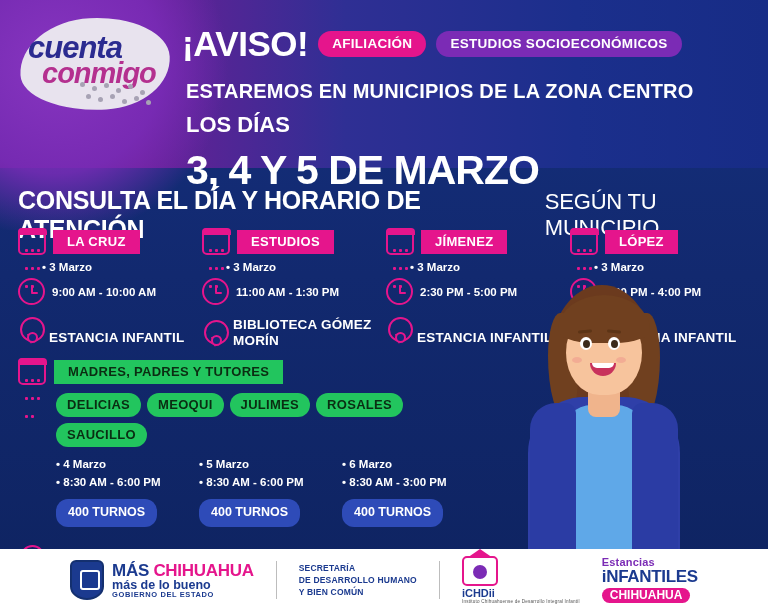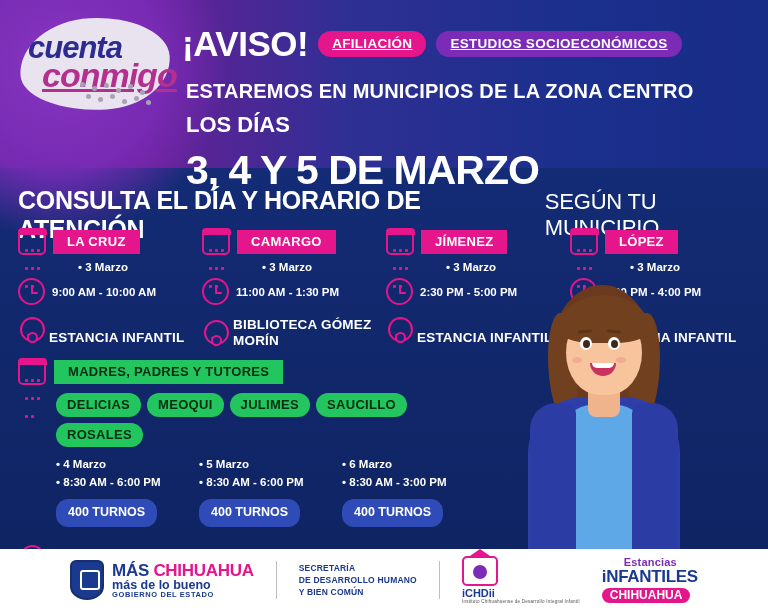--- a/index.html
+++ b/index.html
@@ -44,22 +44,22 @@
     text-align: left;
     line-height: .88;
   }
   .logo-text .l1 {
     display: block;
     font-size: 31px; font-weight: bold; letter-spacing: -1px;
     color: #2b2b90; font-style: italic;
   }
   .logo-text .l2 {
     display: block; margin-left: 14px;
-    font-size: 34px; font-weight: bold; letter-spacing: -1px;
-    color: #b4308f; font-style: italic; text-decoration: underline;
+    font-size: 29px; font-weight: bold; letter-spacing: -1px;
+    color: #b4308f; font-style: italic;
   }
   .logo-dots {
     position: absolute; left: 60px; top: 64px; width: 80px; height: 26px;
   }
   .logo-dots span {
     position: absolute; display: block;
     width: 5px; height: 5px; border-radius: 50%;
     background: #a7a2b4;
   }
 
@@ -71,21 +71,20 @@
     font-size: 35px; font-weight: bold; color: #fff;
     letter-spacing: -.5px; white-space: nowrap;
   }
   .pill {
     display: inline-block;
     border-radius: 14px;
     padding: 5px 14px 6px;
     font-size: 13.5px; font-weight: bold; letter-spacing: .3px;
     white-space: nowrap;
     color: #fff;
-    text-decoration: underline;
   }
   .pill-pink { background: #e5158c; }
   .pill-purple { background: #7b2bb5; }
 
   .subtitle {
     position: absolute; left: 186px; top: 80px;
     font-size: 20px; font-weight: bold; color: #ffffff;
     letter-spacing: .2px;
   }
   .dates-line {
@@ -118,21 +117,21 @@
   .card { width: 194px; position: relative; }
   .card-head { display: flex; align-items: center; gap: 7px; }
   .tag {
     display: inline-block;
     background: #e5158c; color: #fff;
     font-size: 13px; font-weight: bold; letter-spacing: .3px;
     padding: 4px 14px 5px; border-radius: 0;
   }
   .tag-green { background: #22c55e; color: #0b2d12; }
   .card-body {
-    margin-left: 60px; margin-top: 4px;
+    margin-left: 24px; margin-top: 4px;
     color: #fff; font-size: 11.5px; font-weight: bold; line-height: 1.5;
   }
   .card-body div::before { content: "• "; }
   .place {
     display: flex; align-items: flex-end; gap: 7px;
     margin-top: 12px; margin-left: 2px;
   }
   .place-text {
     color: #fff; font-size: 13.5px; font-weight: bold; letter-spacing: .2px;
     line-height: 1.15; max-width: 150px;
@@ -313,21 +312,21 @@
     border-left: 13px solid transparent; border-right: 13px solid transparent;
     border-bottom: 9px solid #e5158c;
   }
   .ichdii-house::after {
     content: ""; position: absolute; left: 9px; top: 7px; width: 14px; height: 14px;
     border-radius: 50%; background: #7b2bb5;
   }
   .ichdii-label { font-size: 11px; font-weight: bold; color: #1b3a8f; margin-top: 1px; }
   .ichdii-sub { font-size: 4.6px; color: #555; letter-spacing: .2px; }
   .estancias { line-height: 1.05; text-align: left; }
-  .estancias .e1 { font-size: 11px; font-weight: bold; color: #7b2bb5; letter-spacing: .2px; margin-left: 22px; }
+  .estancias .e1 { font-size: 11px; font-weight: bold; color: #7b2bb5; letter-spacing: .2px; }
   .estancias .e2 { font-size: 17px; font-weight: bold; color: #1b3a8f; letter-spacing: -.3px; }
   .estancias .e3 {
     display: inline-block; background: #e5158c; color: #fff;
     font-size: 12px; font-weight: bold; padding: 1px 8px 2px;
     border-radius: 9px; margin-top: 2px;
   }
 </style>
 </head>
 <body>
 
@@ -399,21 +398,21 @@
           </span>
         <span class="place-text">ESTANCIA INFANTIL</span>
       </div>
     </div>
 
     <div class="card">
       <div class="card-head">
         <span class="ico cal">
             <span class="dots"><i></i><i></i><i></i><i></i><i></i><i></i><i></i><i></i></span>
           </span>
-        <span class="tag">CAMARGO</span>
+        <span class="tag">ESTUDIOS</span>
       </div>
       <div class="card-body">
         <div>3 Marzo</div>
       </div>
       <div class="card-head" style="margin-top:2px">
         <span class="ico clock"></span>
         <span style="color:#fff;font-size:11.5px;font-weight:bold">11:00 AM - 1:30 PM</span>
       </div>
       <div class="place">
         <span class="ico pin">
@@ -474,22 +473,22 @@
       <span class="ico cal">
           <span class="dots"><i></i><i></i><i></i><i></i><i></i><i></i><i></i><i></i></span>
         </span>
       <span class="tag tag-green">MADRES, PADRES Y TUTORES</span>
     </div>
 
     <div class="tag-group">
       <span class="tag-green-sm">DELICIAS</span>
       <span class="tag-green-sm">MEOQUI</span>
       <span class="tag-green-sm">JULIMES</span>
+      <span class="tag-green-sm">ROSALES</span>
       <span class="tag-green-sm">SAUCILLO</span>
-      <span class="tag-green-sm">ROSALES</span>
     </div>
 
     <div class="b2-cols">
       <div class="b2-col">
         <div class="li">4 Marzo</div>
         <div class="li">8:30 AM  - 6:00 PM</div>
         <span class="turnos">400 TURNOS</span>
       </div>
       <div class="b2-col">
         <div class="li">5 Marzo</div>

